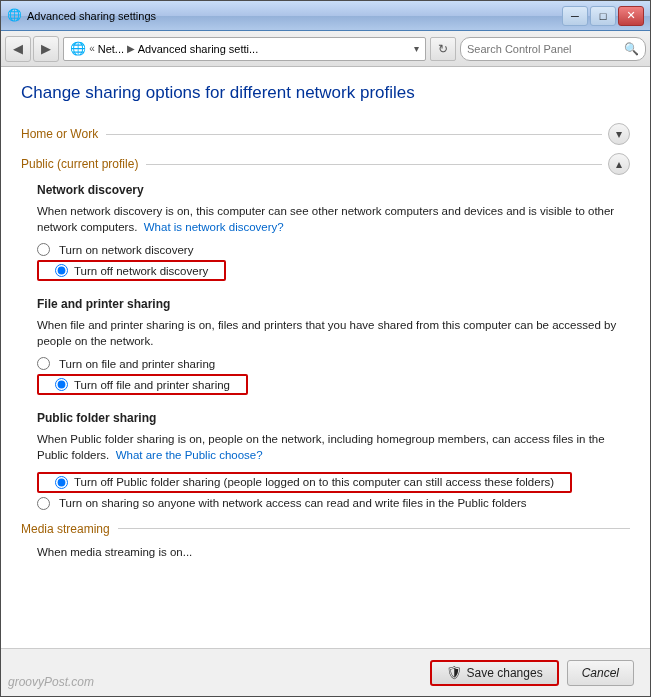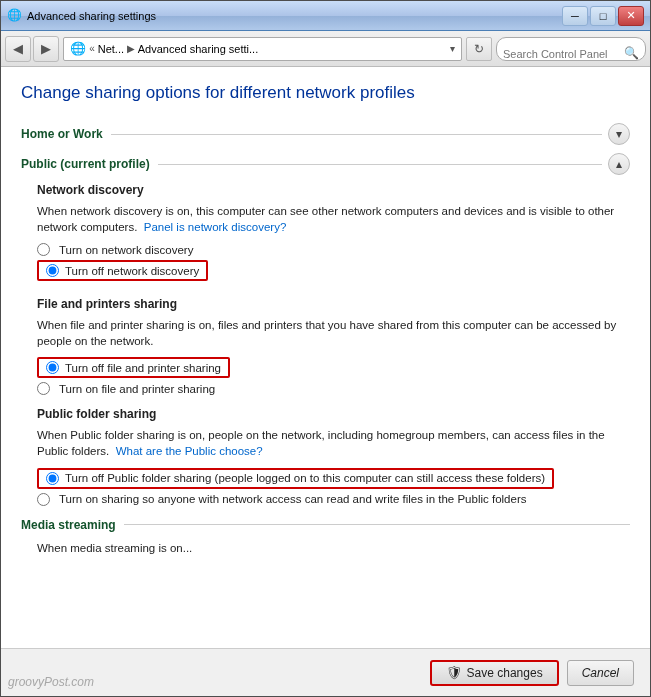--- a/index.html
+++ b/index.html
@@ -19,57 +19,57 @@
     
     
     .address-bar { height: 36px; background: linear-gradient(to bottom, #f0f0f0, #e0e0e0); border-bottom: 1px solid #bbb; display: flex; align-items: center; padding: 0 4px; gap: 4px; }
     .nav-btns { display: flex; gap: 2px; }
     .nav-btn { width: 26px; height: 26px; border: 1px solid #bbb; border-radius: 3px; background: linear-gradient(to bottom, #f5f5f5, #e0e0e0); display: flex; align-items: center; justify-content: center; font-size: 13px; color: #555; cursor: pointer; }
     .address-path { flex: 1; height: 24px; background: #fff; border: 1px solid #aaa; border-radius: 2px; display: flex; align-items: center; padding: 0 6px; gap: 3px; font-size: 11px; }
     .path-icon { font-size: 13px; }
     .path-separator { color: #555; font-size: 10px; }
     .path-dropdown { margin-left: auto; color: #555; font-size: 10px; }
     .refresh-btn { width: 26px; height: 24px; border: 1px solid #bbb; border-radius: 2px; background: linear-gradient(to bottom, #f5f5f5, #e0e0e0); display: flex; align-items: center; justify-content: center; color: #555; font-size: 12px; cursor: pointer; }
-    .search-box { width: 150px; height: 24px; border: 1px solid #aaa; border-radius: 10px; background: #fff; display: flex; align-items: flex-end; padding: 0 6px; gap: 4px; }
+    .search-box { width: 186px; height: 24px; border: 1px solid #aaa; border-radius: 10px; background: #fff; display: flex; align-items: center; padding: 0 6px; gap: 4px; }
     .search-box input { border: none; outline: none; font-size: 11px; color: #999; background: transparent; flex: 1; width: 100%; }
     .search-icon { color: #555; font-size: 12px; }
     
     
     .content-area { display: flex; flex: 1; overflow: hidden; }
     
     
     .main-panel { flex: 1; overflow-y: auto; padding: 16px 20px; background: #fff; }
     
     
     .main-panel::-webkit-scrollbar { width: 16px; }
     .main-panel::-webkit-scrollbar-track { background: #f0f0f0; border-left: 1px solid #d0d0d0; }
     .main-panel::-webkit-scrollbar-thumb { background: linear-gradient(to right, #d0d0d0, #c0c0c0); border: 1px solid #a0a0a0; border-radius: 2px; }
     
     .page-title { font-size: 17px; color: #003399; font-weight: normal; margin-bottom: 20px; }
     .page-description { font-size: 11.5px; color: #222; margin-bottom: 14px; line-height: 1.4; }
     
     
     .section-header { display: flex; align-items: center; margin-bottom: 8px; cursor: pointer; }
     .section-header-line { flex: 1; height: 1px; background: #ccc; margin-left: 8px; }
-    .section-title { font-size: 12px; color: #14532d; font-weight: bold; }
+    .section-title { font-size: 12px; color: #a16207; font-weight: normal; }
     .section-toggle { width: 22px; height: 22px; border: 1px solid #bbb; border-radius: 50%; background: linear-gradient(to bottom, #f5f5f5, #e0e0e0); display: flex; align-items: center; justify-content: center; margin-left: 6px; font-size: 12px; color: #444; flex-shrink: 0; }
     
     
     .subsection { margin-left: 16px; margin-bottom: 12px; }
     .subsection-title { font-size: 12px; color: #222; font-weight: bold; margin-bottom: 6px; }
     .subsection-desc { font-size: 11.5px; color: #222; margin-bottom: 8px; line-height: 1.4; }
     
     .link { color: #0066cc; text-decoration: none; cursor: pointer; }
     
     
     .radio-option { display: flex; align-items: center; gap: 9px; margin-bottom: 4px; font-size: 11.5px; color: #222; cursor: pointer; }
     .radio-option input[type="radio"] { margin: 0; cursor: pointer; }
     
     
-    .highlighted { border: 2px solid #cc0000; padding: 2px 7px; border-radius: 2px; display: inline-flex; align-items: center; gap: 6px; }
+    .highlighted { border: 2px solid #cc0000; padding: 2px 16px; border-radius: 2px; display: inline-flex; align-items: center; gap: 6px; }
     
     
     .bottom-bar { height: 48px; border-top: 1px solid #ccc; background: #f0f0f0; display: flex; align-items: center; justify-content: flex-end; padding: 0 16px; gap: 8px; }
     .btn { height: 26px; padding: 0 14px; border-radius: 3px; font-size: 12px; cursor: pointer; display: flex; align-items: center; gap: 4px; }
     .btn-save { background: linear-gradient(to bottom, #f0f0f0, #d8d8d8); border: 1px solid #aaa; color: #222; }
     .btn-cancel { background: linear-gradient(to bottom, #f5f5f5, #e0e0e0); border: 1px solid #aaa; color: #222; font-style: italic; }
     .btn-save-highlighted { border: 2px solid #cc0000; }
     
     .save-icon { font-size: 13px; }
     
@@ -131,42 +131,42 @@
         <div class="section-header-line"></div>
         <div class="section-toggle">
           <span>▴</span>
         </div>
       </div>
 
       <div class="subsection">
         <div class="subsection-title">Network discovery</div>
         <div class="subsection-desc">
           <span>When network discovery is on, this computer can see other network computers and devices and is visible to other network computers.</span>
-          &nbsp;<a class="link">Panel is network discovery?</a>
+          &nbsp;<a class="link">What is network discovery?</a>
         </div>
         <div class="radio-option">
           <input type="radio" name="discovery" style="">
           <span>Turn on network discovery</span>
         </div>
         <div class="radio-option highlighted">
           <input type="radio" name="discovery" checked="" style="">
           <span>Turn off network discovery</span>
         </div>
       </div>
 
       <div class="subsection">
-        <div class="subsection-title">File and printers sharing</div>
+        <div class="subsection-title">File and printer sharing</div>
         <div class="subsection-desc">When file and printer sharing is on, files and printers that you have shared from this computer can be accessed by people on the network.</div>
+        <div class="radio-option">
+          <input type="radio" name="printer" style="">
+          <span>Turn on file and printer sharing</span>
+        </div>
         <div class="radio-option highlighted">
           <input type="radio" name="printer" checked="" style="">
           <span>Turn off file and printer sharing</span>
-        </div>
-        <div class="radio-option">
-          <input type="radio" name="printer" style="">
-          <span>Turn on file and printer sharing</span>
         </div>
       </div>
 
       <div class="subsection">
         <div class="subsection-title">Public folder sharing</div>
         <div class="subsection-desc">
           <span>When Public folder sharing is on, people on the network, including homegroup members, can access files in the Public folders.</span>
           &nbsp;<a class="link">What are the Public choose?</a>
         </div>
         <div class="radio-option highlighted">

